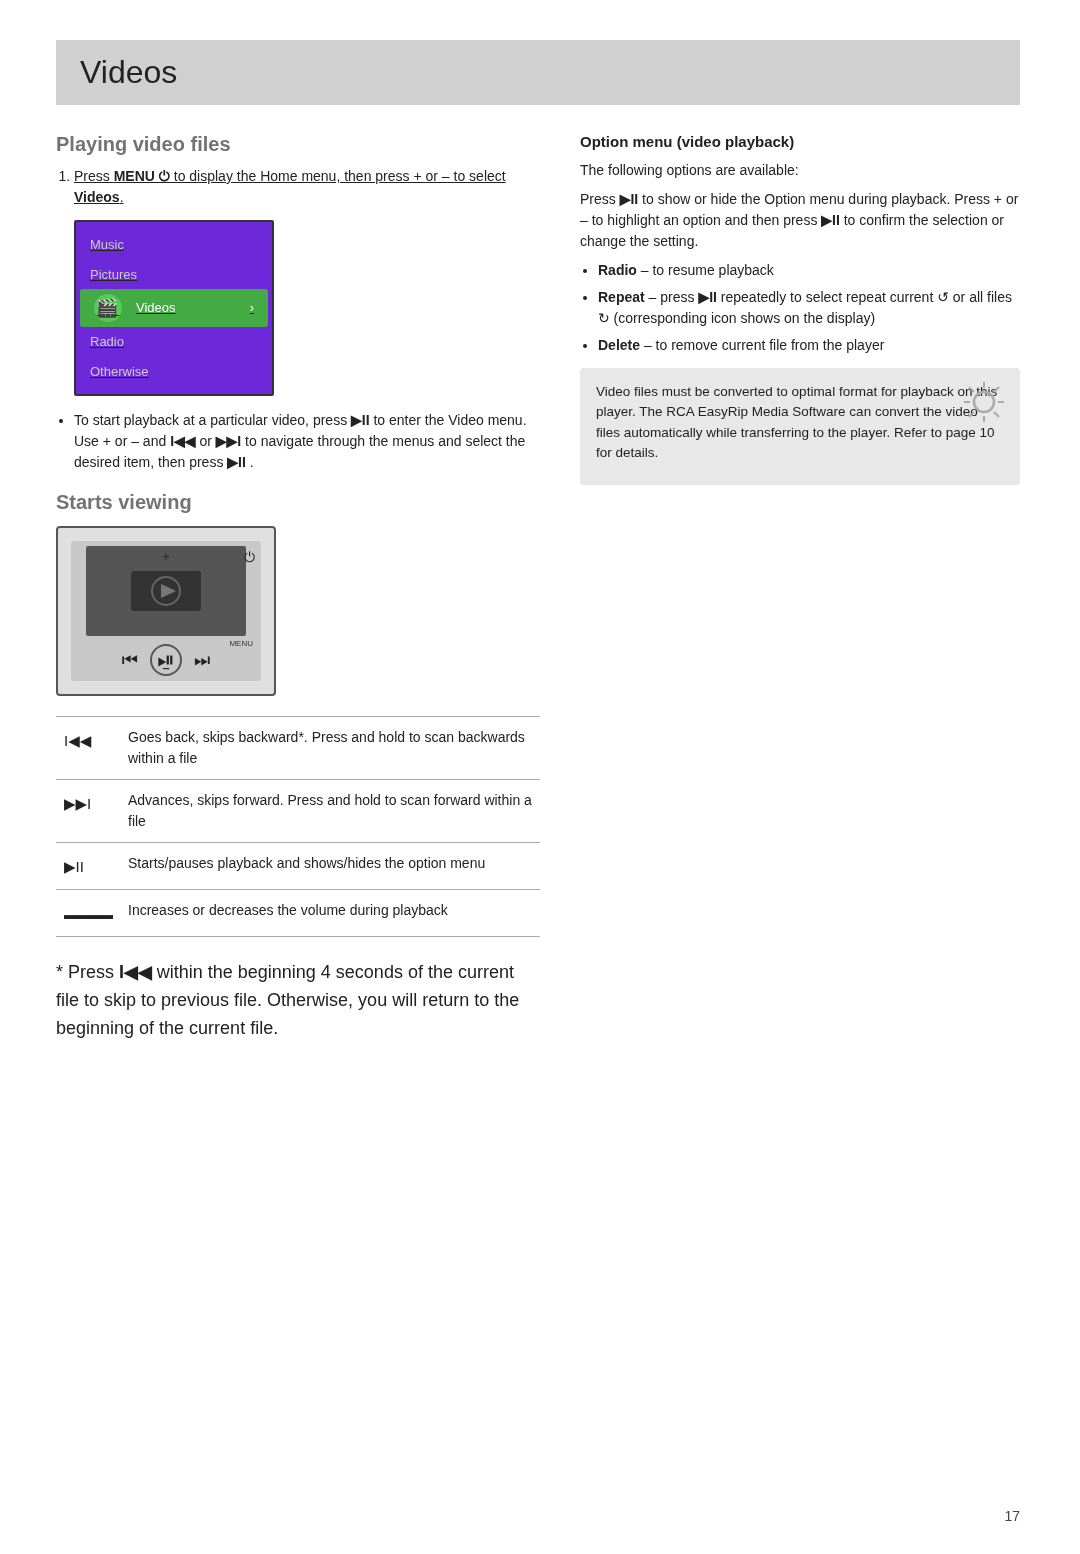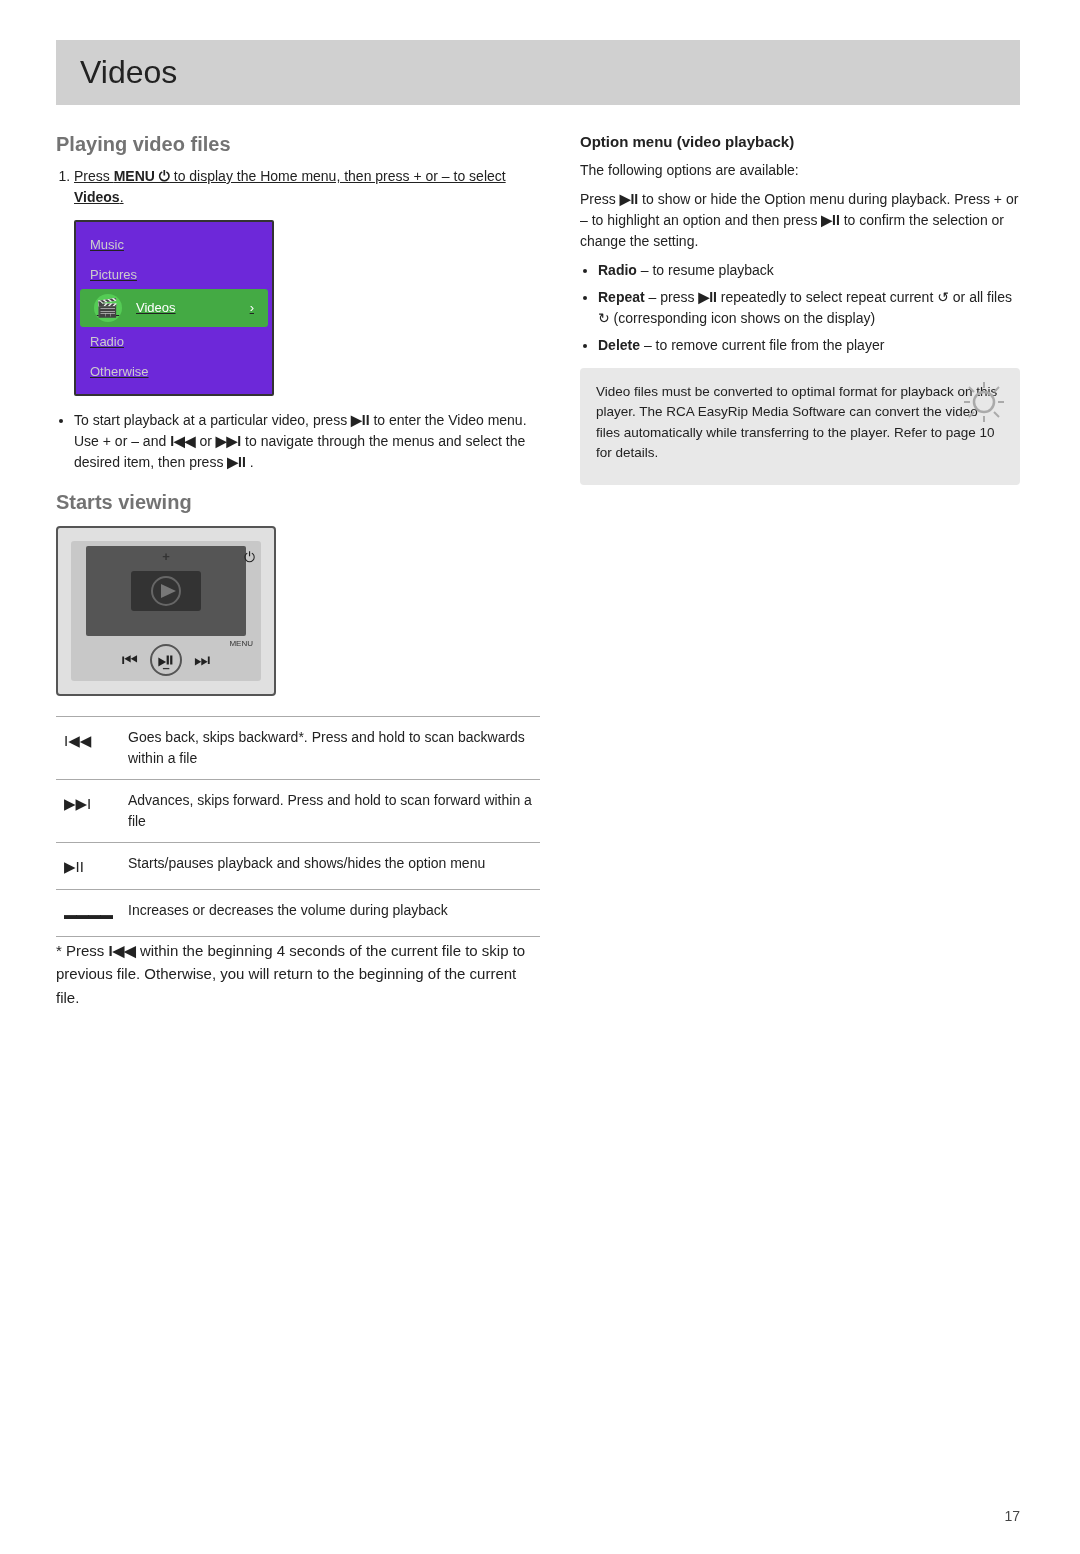--- a/index.html
+++ b/index.html
@@ -196,22 +196,22 @@
       position: relative;
     }
     .note-box .sun-icon {
       position: absolute;
       right: 12px;
       top: 10px;
       font-size: 28px;
       color: #bbb;
     }
     .footnote {
-      margin-top: 2px;
-      font-size: 15px;
+      margin-top: 22px;
+      font-size: 18px;
       line-height: 1.55;
     }
     .page-number {
       position: absolute;
       bottom: 30px;
       right: 60px;
       font-size: 14px;
       color: #444;
       margin-left: 36px;
     }

